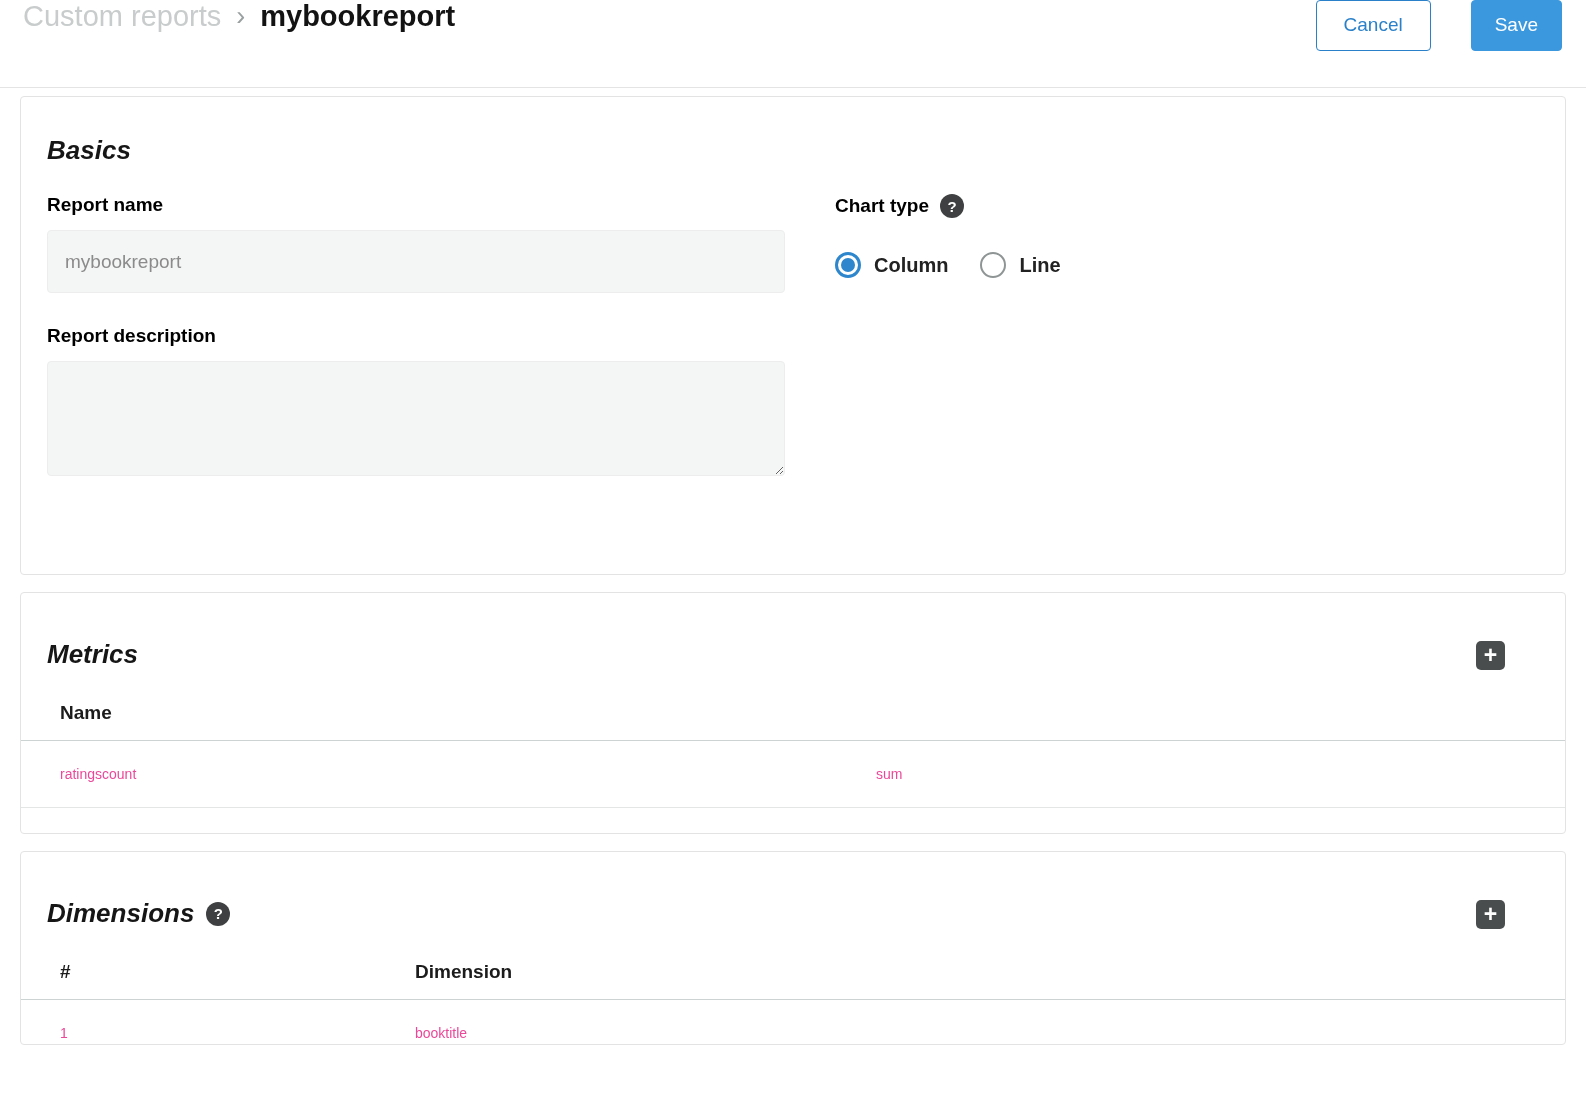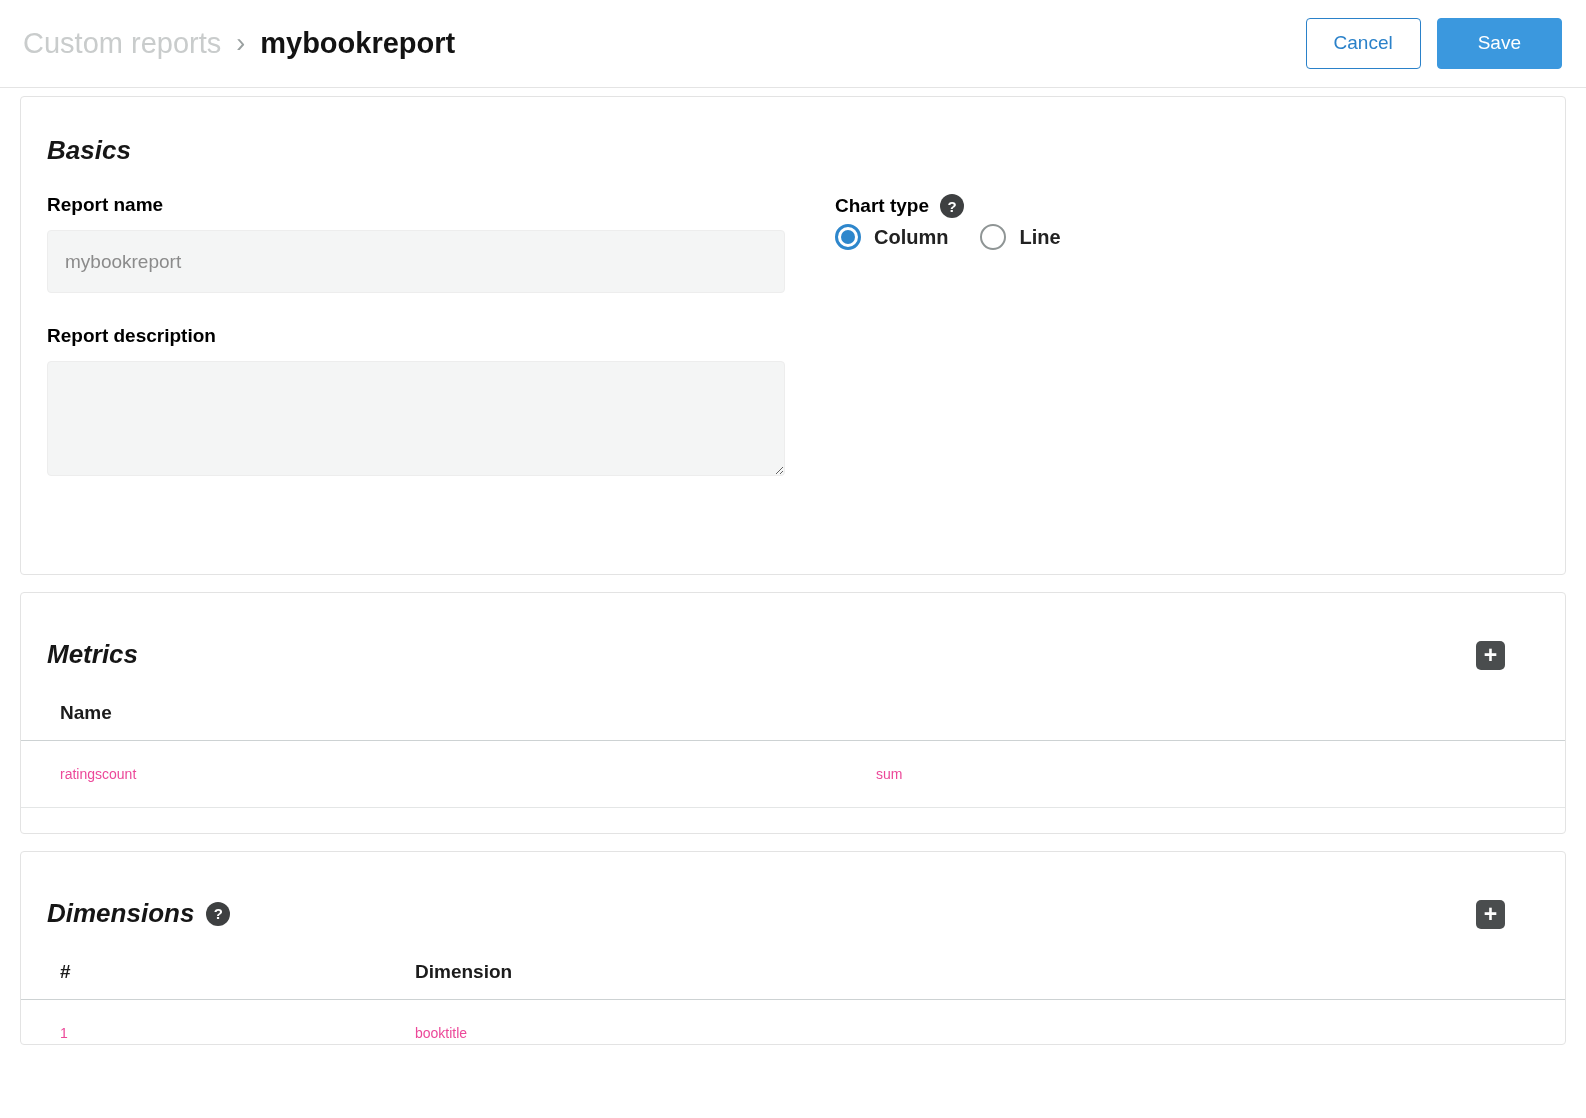--- a/index.html
+++ b/index.html
@@ -9,40 +9,40 @@
     font-family: "Liberation Sans", sans-serif;
     background: #ffffff;
     color: #1d1d1d;
     overflow: hidden;
   }
 
   
   .header {
     height: 88px;
     display: flex;
-    align-items: center;
+    align-items: flex-start;
     justify-content: space-between;
     padding: 0 24px 0 23px;
     background: #fff;
     border-bottom: 1px solid #e4e4e4;
   }
   .breadcrumb { display: flex; align-items: center; font-size: 29px; }
   .bc-parent { color: #c9cccc; cursor: pointer; }
   .bc-sep { color: #9aa0a0; margin: 0 15px; font-size: 27px; line-height: 1; }
   .bc-current { font-weight: 700; color: #131313; }
-  .actions { display: flex; align-items: center; gap: 16px; }
+  .actions { display: flex; align-items: center; gap: 40px; }
   .btn {
     font-family: inherit;
     font-size: 19px;
     border-radius: 4px;
     cursor: pointer;
     line-height: 1.2;
   }
   .btn-cancel { background: #fff; color: #2a81c9; border: 1px solid #2a81c9; padding: 13px 27px; }
-  .btn-save  { background: #3b98de; color: #fff; border: 1px solid #3b98de; padding: 13px 40px; }
+  .btn-save  { background: #3b98de; color: #fff; border: 1px solid #3b98de; padding: 13px 23px; }
 
   
   main { padding: 8px 20px 0; }
   .card {
     background: #fff;
     border: 1px solid #e3e3e3;
     border-radius: 4px;
     overflow: hidden;
   }
   .card + .card { margin-top: 17px; }
@@ -83,21 +83,21 @@
     background: #3e4041;
     color: #fff;
     font-size: 15px;
     font-weight: 700;
     display: inline-flex;
     align-items: center;
     justify-content: center;
     cursor: pointer;
     flex: 0 0 auto;
   }
-  .radio-row { display: flex; align-items: center; gap: 32px; margin-top: 6px; }
+  .radio-row { display: flex; align-items: center; gap: 32px; margin-top: 34px; }
   .radio-option { display: flex; align-items: center; gap: 13px; font-size: 20px; font-weight: 600; color: #222; cursor: pointer; }
   .radio {
     width: 26px; height: 26px;
     border: 2px solid #8f9595;
     border-radius: 50%;
     background: #fff;
     flex: 0 0 auto;
   }
   .radio.selected { border: 3px solid #2e87cc; position: relative; }
   .radio.selected::after {

